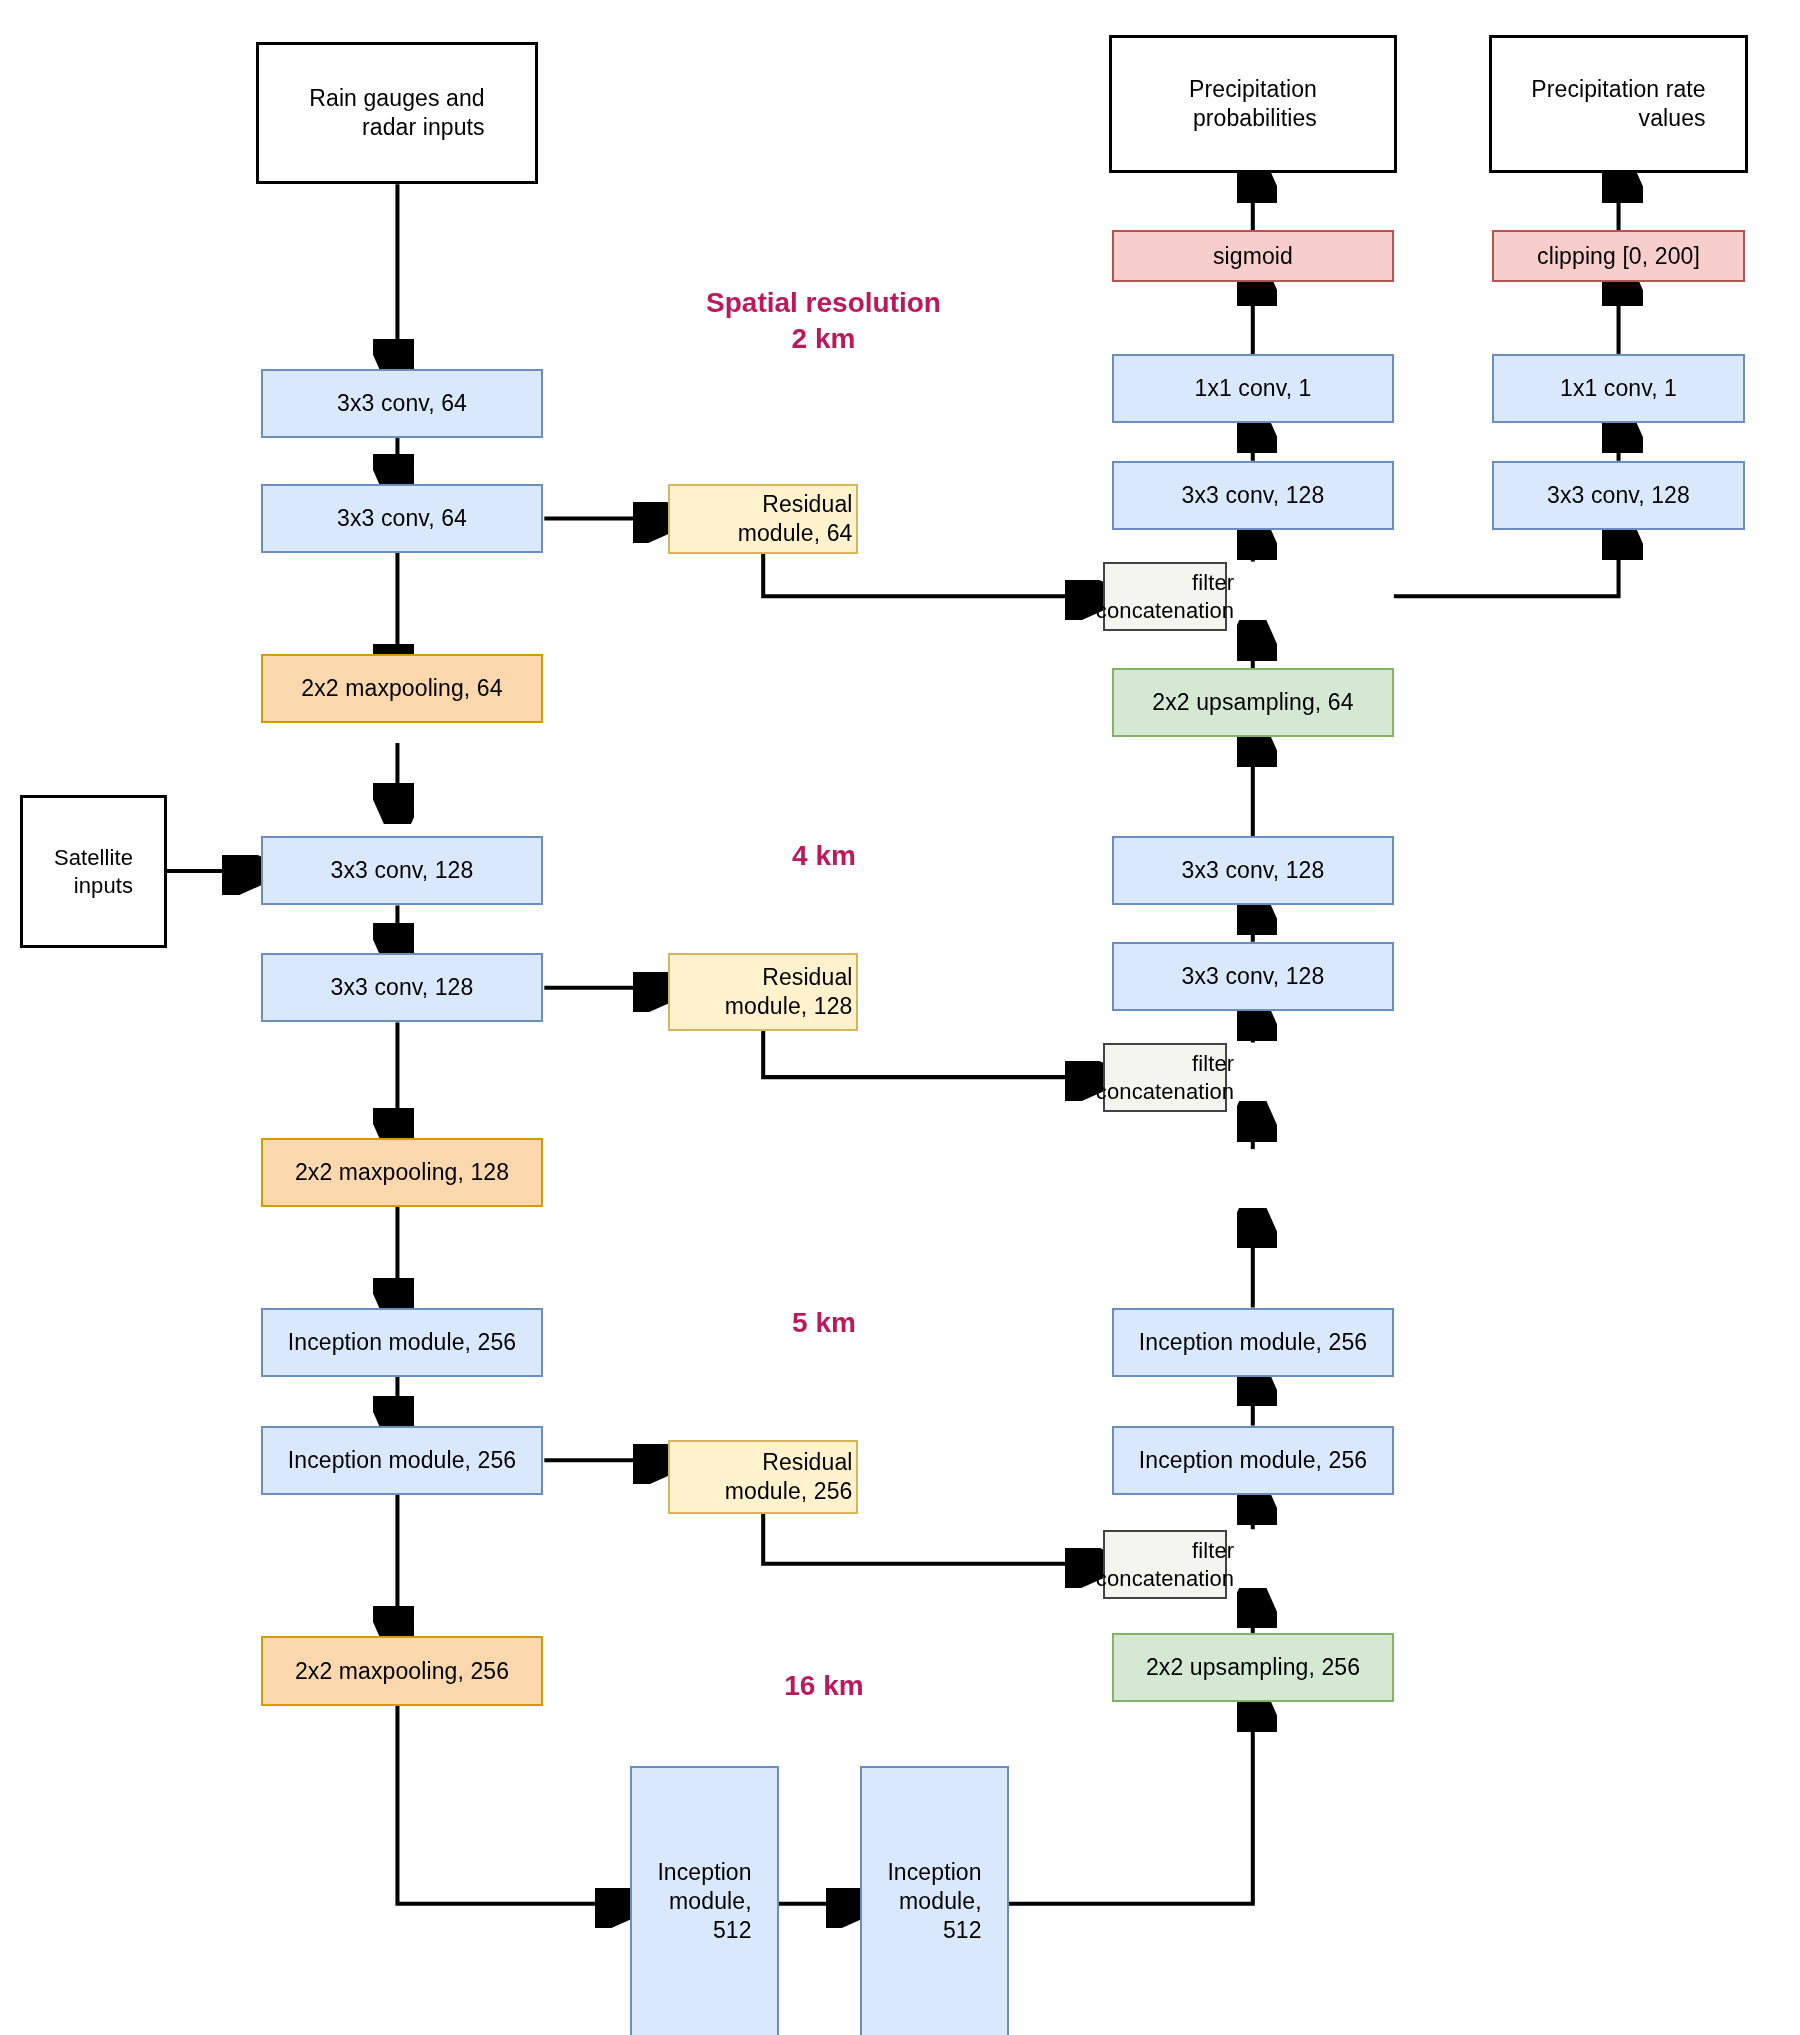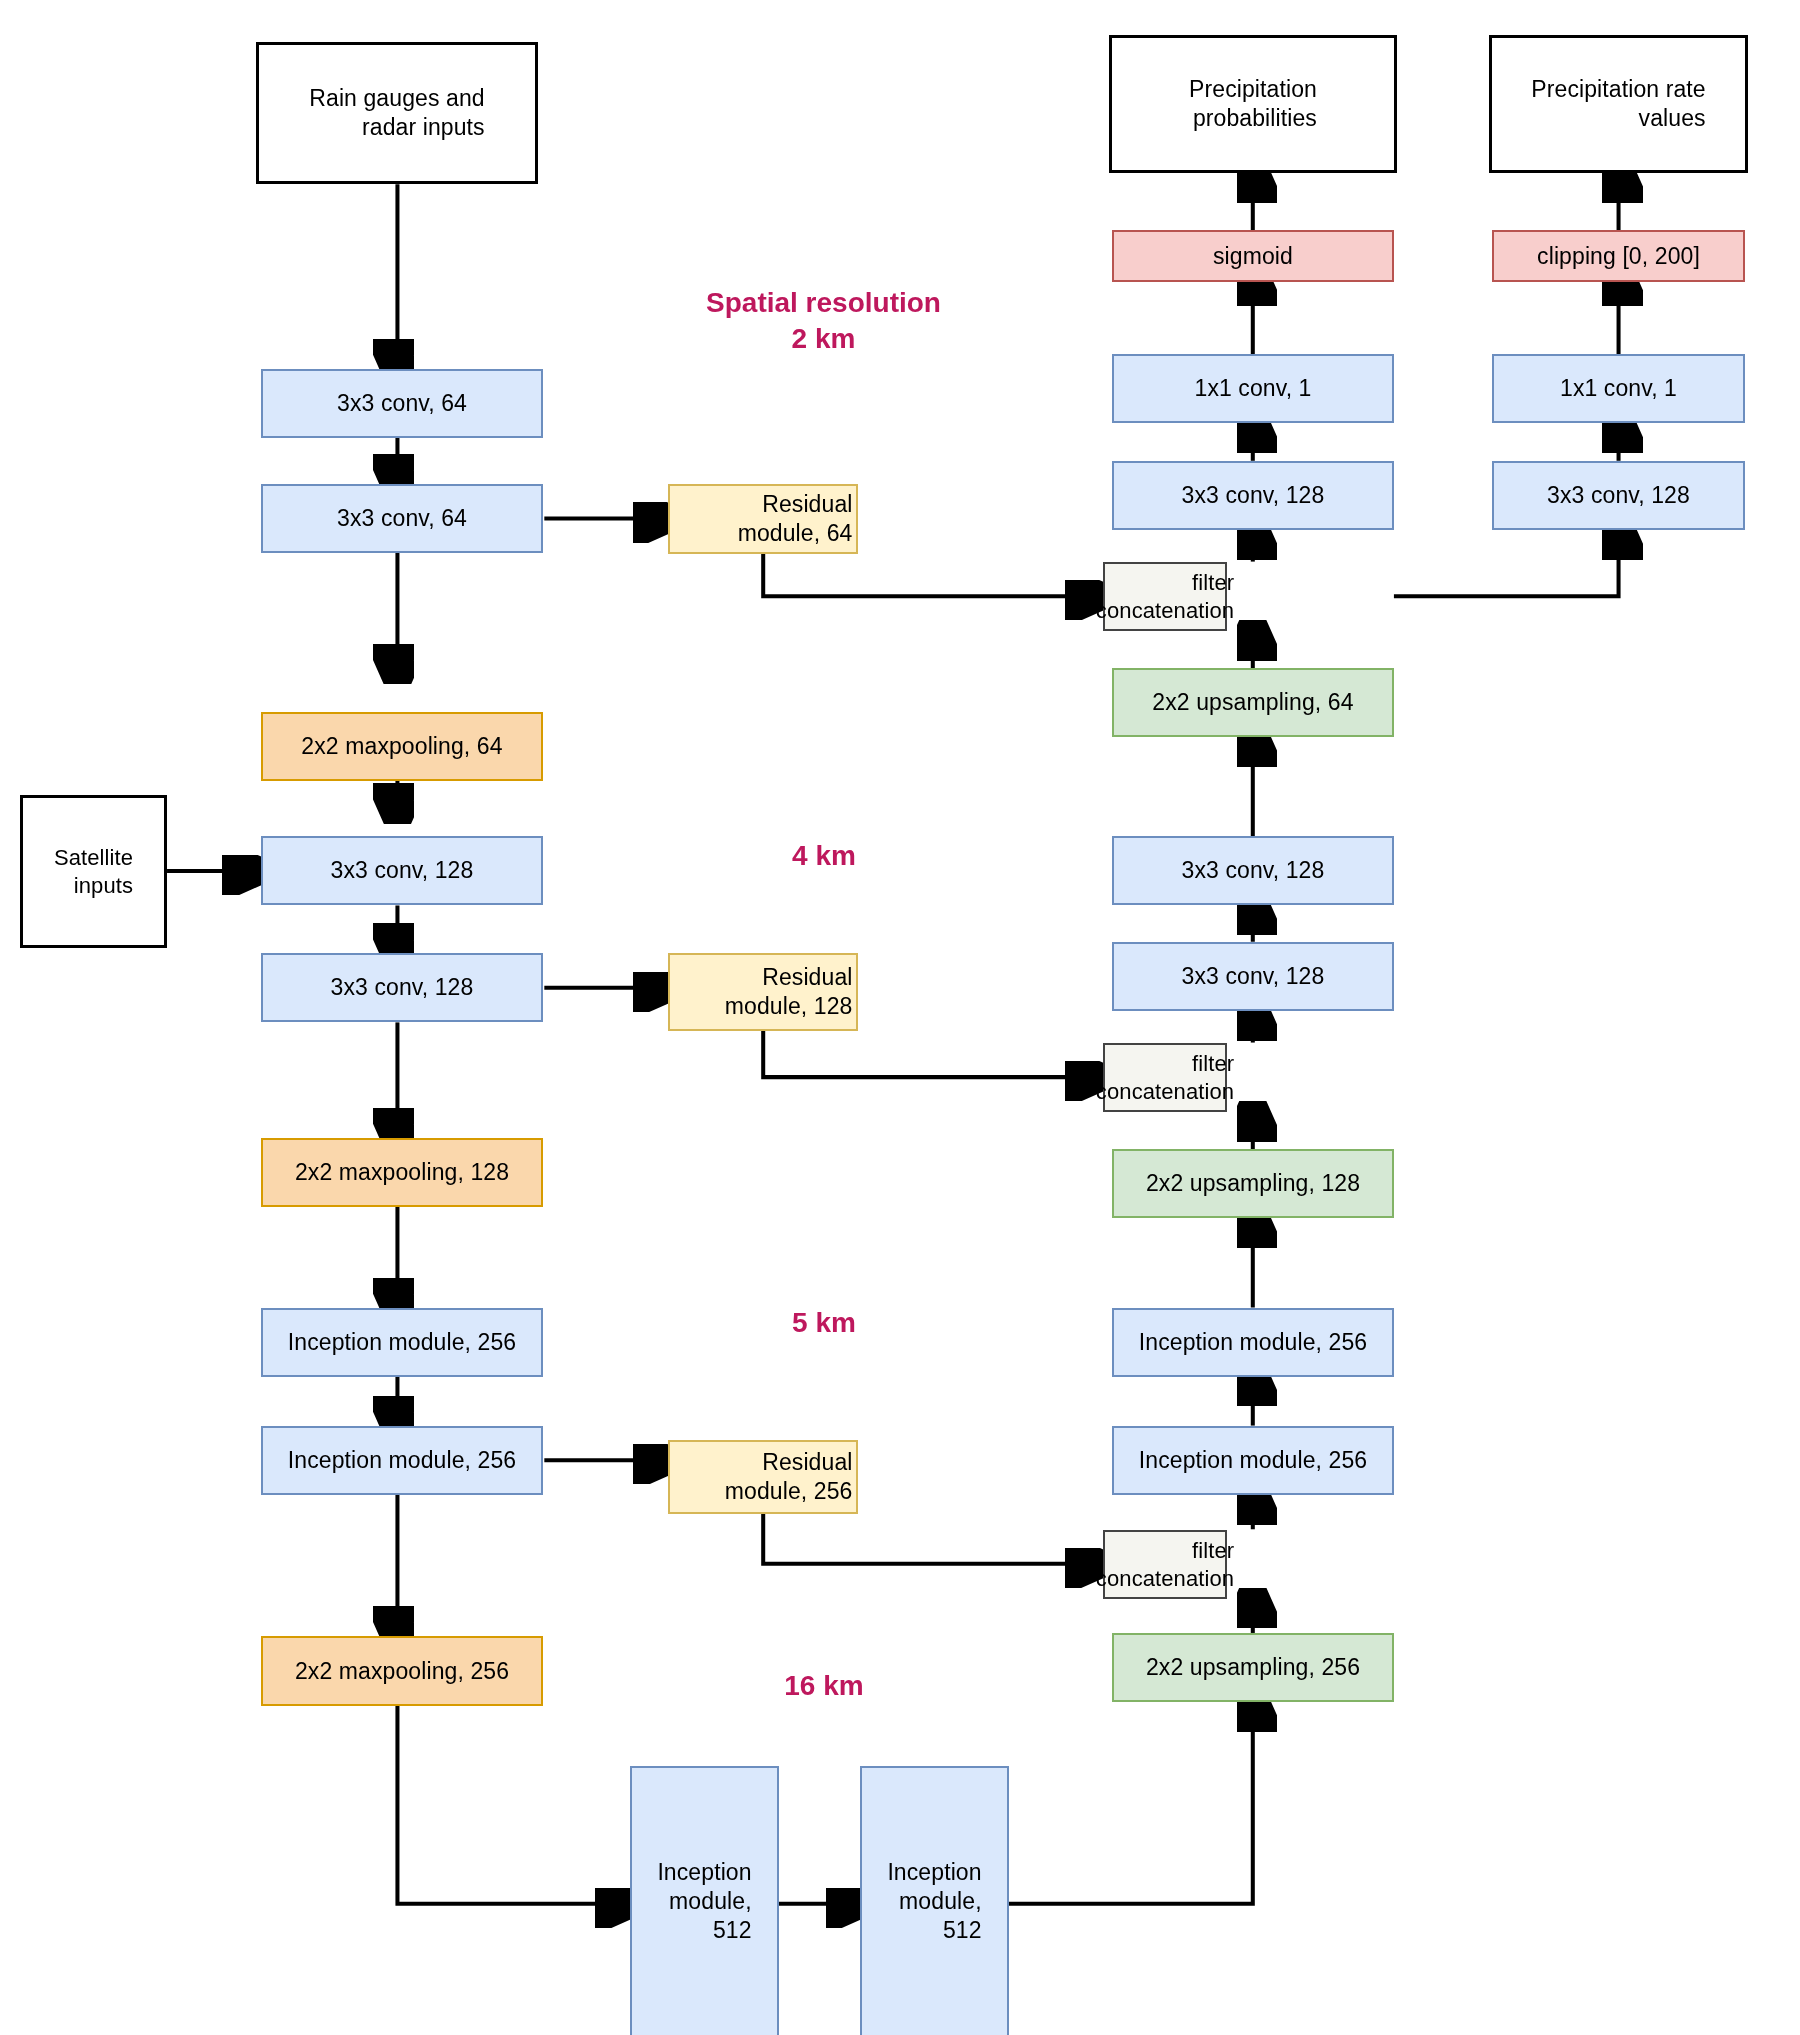--- a/index.html
+++ b/index.html
@@ -141,21 +141,21 @@
   <div class="node io" style="left:256px;top:42px;width:282px;height:142px;">Rain gauges and
 radar inputs</div>
 
   <div class="node io" style="left:20px;top:795px;width:147px;height:153px;font-size:22px;">Satellite
 inputs</div>
 
   <div class="node conv" style="left:261px;top:369px;width:282px;height:69px;">3x3 conv, 64</div>
 
   <div class="node conv" style="left:261px;top:484px;width:282px;height:69px;">3x3 conv, 64</div>
 
-  <div class="node pool" style="left:261px;top:712px;width:282px;height:69px;">2x2 maxpooling, 64</div>
+  <div class="node pool" style="left:261px;top:654px;width:282px;height:69px;">2x2 maxpooling, 64</div>
 
   <div class="node conv" style="left:261px;top:836px;width:282px;height:69px;">3x3 conv, 128</div>
 
   <div class="node conv" style="left:261px;top:953px;width:282px;height:69px;">3x3 conv, 128</div>
 
   <div class="node pool" style="left:261px;top:1138px;width:282px;height:69px;">2x2 maxpooling, 128</div>
 
   <div class="node conv" style="left:261px;top:1308px;width:282px;height:69px;">Inception module, 256</div>
 
   <div class="node conv" style="left:261px;top:1426px;width:282px;height:69px;">Inception module, 256</div>
@@ -177,21 +177,20 @@
   <div class="node resid" style="left:668px;top:1430px;width:190px;height:74px;margin-top:10px;">Residual module, 256</div>
 
   <div class="node upsamp" style="left:1112px;top:1633px;width:282px;height:69px;">2x2 upsampling, 256</div>
 
   <div class="node concat" style="left:1103px;top:1530px;width:124px;height:69px;">filter concatenation</div>
 
   <div class="node conv" style="left:1112px;top:1426px;width:282px;height:69px;">Inception module, 256</div>
 
   <div class="node conv" style="left:1112px;top:1308px;width:282px;height:69px;">Inception module, 256</div>
 
-  <div class="node upsamp" style="left:1112px;top:1149px;width:282px;height:69px;">2x2 upsampling, 128</div>
 
   <div class="node concat" style="left:1103px;top:1043px;width:124px;height:69px;">filter concatenation</div>
 
   <div class="node conv" style="left:1112px;top:942px;width:282px;height:69px;">3x3 conv, 128</div>
 
   <div class="node conv" style="left:1112px;top:836px;width:282px;height:69px;">3x3 conv, 128</div>
 
   <div class="node upsamp" style="left:1112px;top:668px;width:282px;height:69px;">2x2 upsampling, 64</div>
 
   <div class="node concat" style="left:1103px;top:562px;width:124px;height:69px;">filter concatenation</div>

